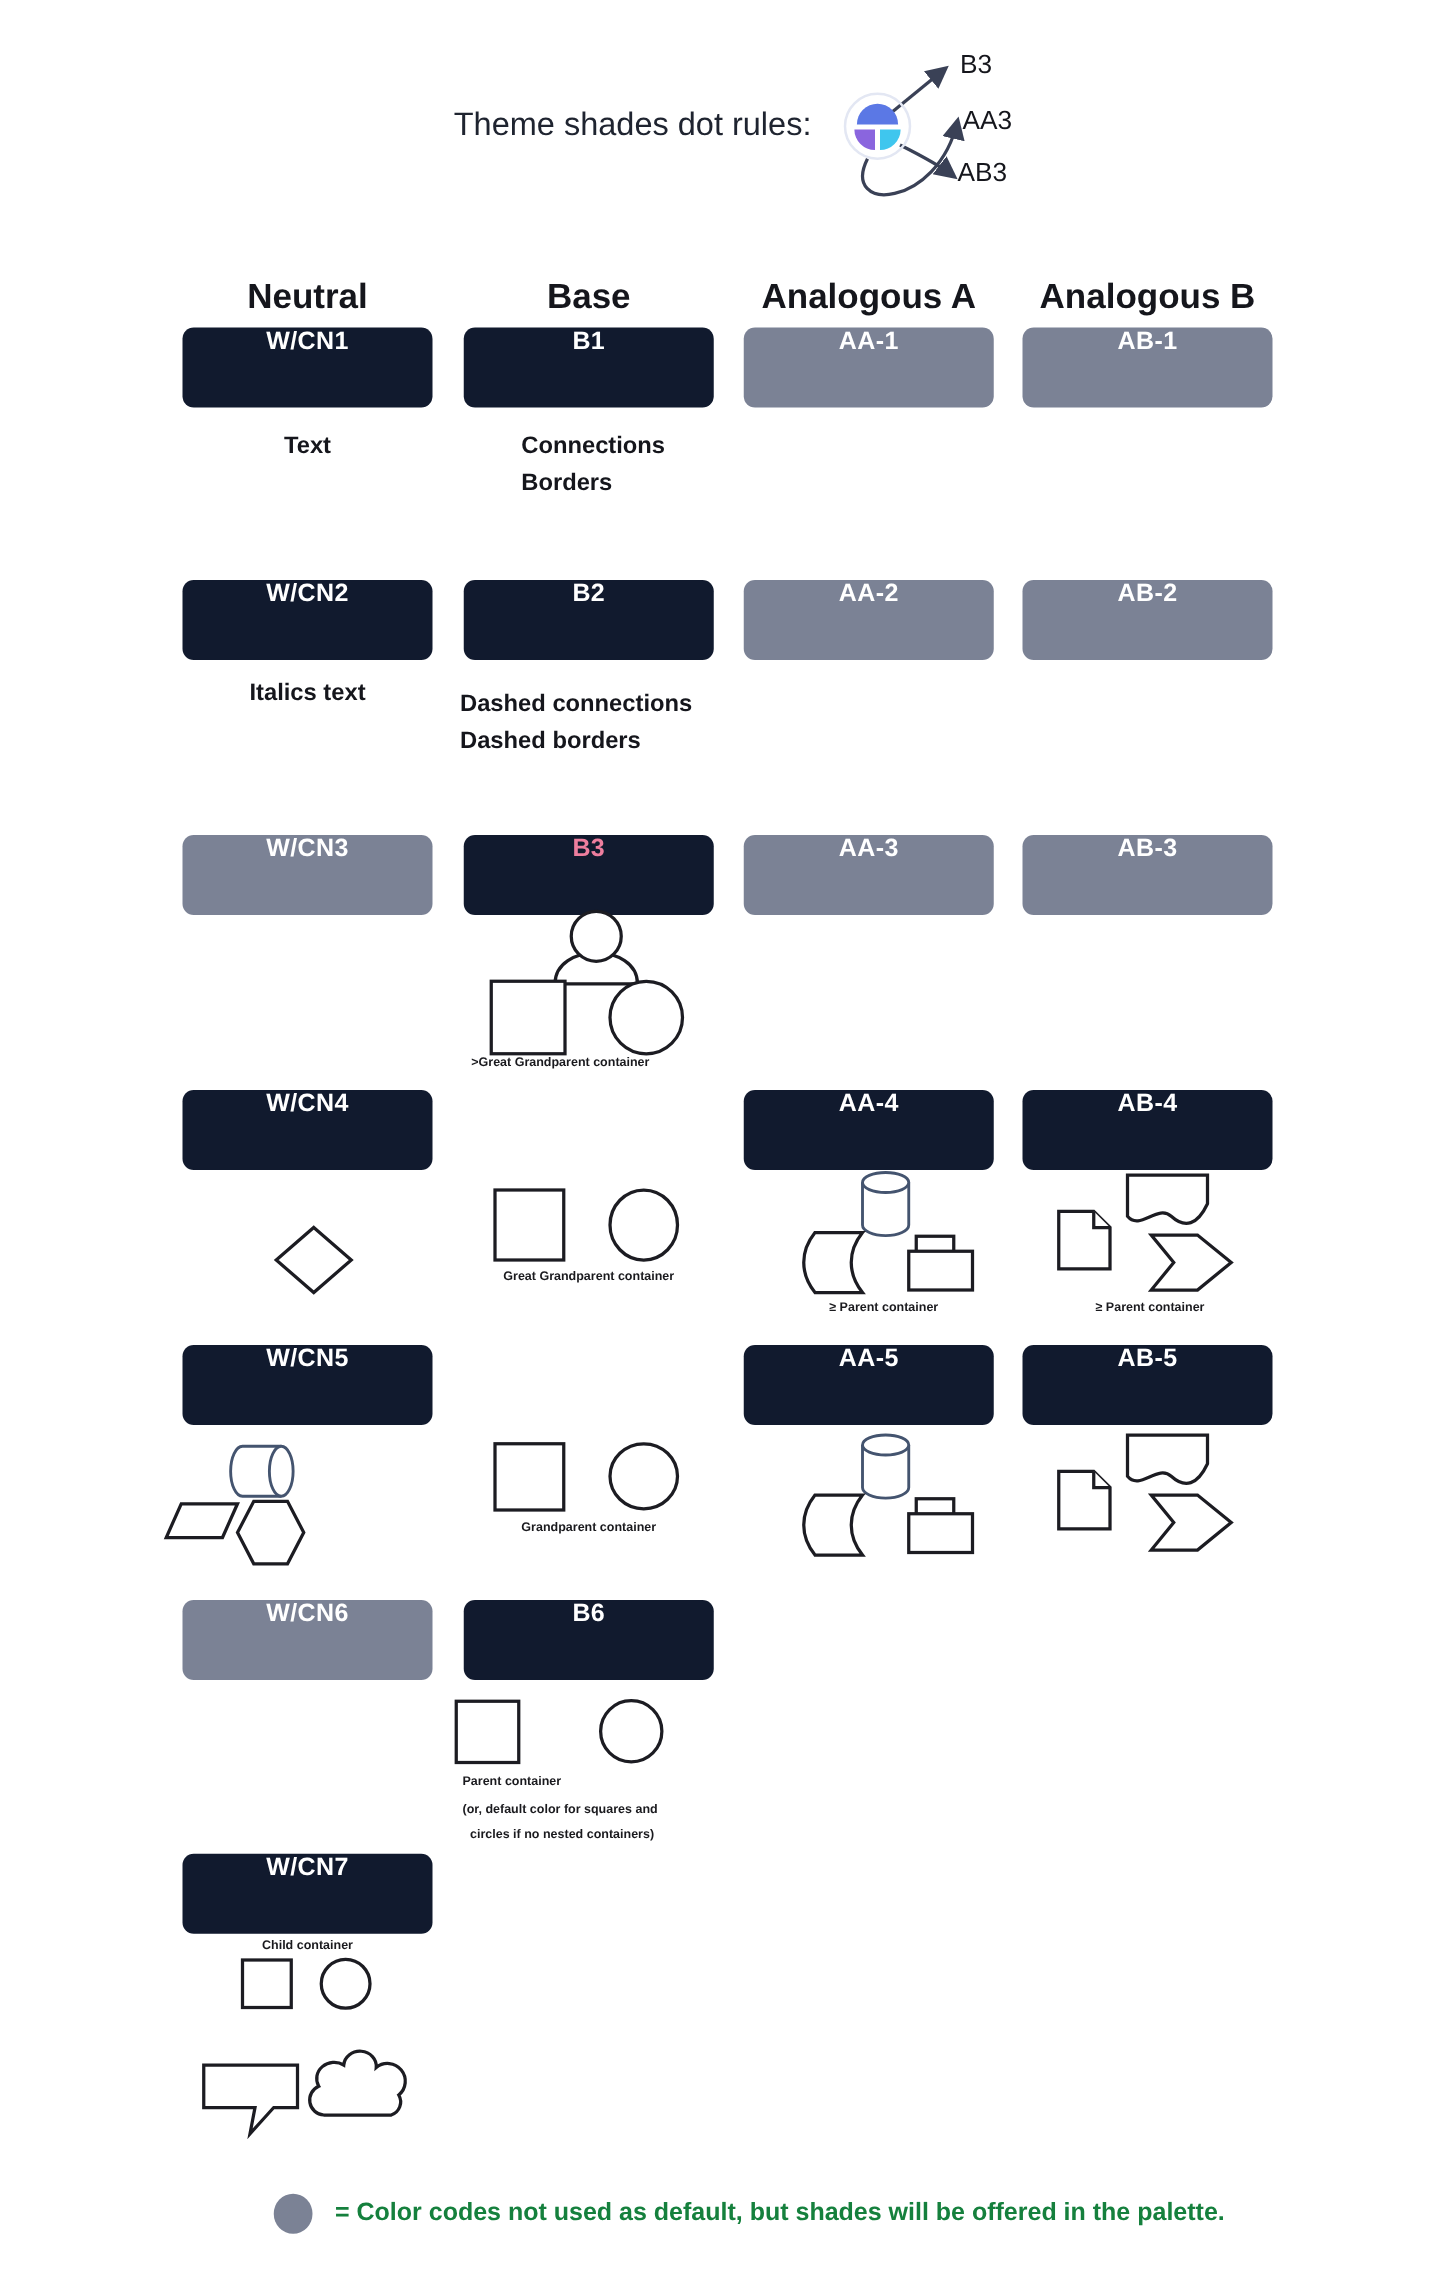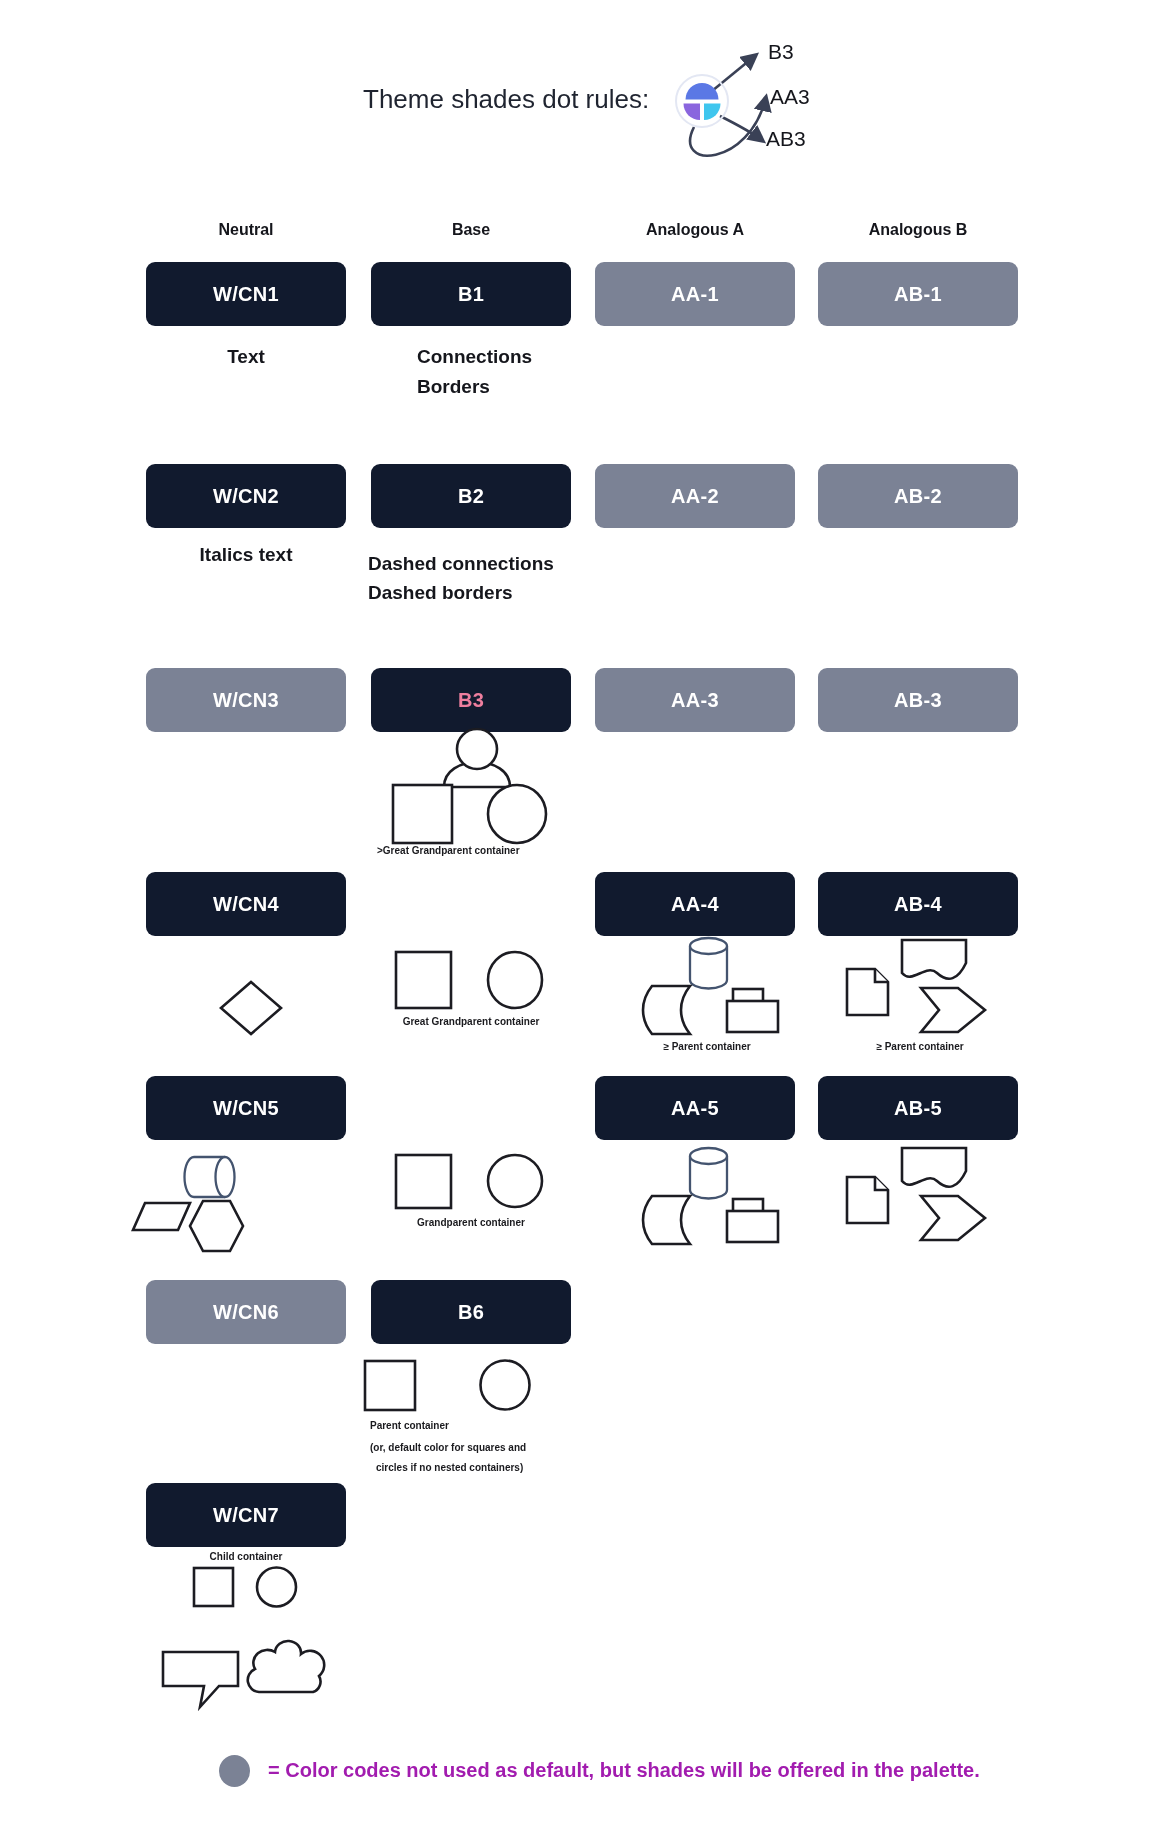--- a/index.html
+++ b/index.html
@@ -1,38 +1,38 @@
 <!DOCTYPE html>
 <html style="--navy: #111a2e; --gray: #7b8295; --pink: #ee7e9e; --shape_stroke: #1c1c22; --blue_stroke: #44546f; --arrow: #3a4156; --dot_blue: #5b78e5; --dot_purple: #8a65de; --dot_cyan: #3fc6ee; --dot_ring: #e3e7f3;"><head>
 <meta charset="utf-8">
 <style>
   html,body{margin:0;padding:0;background:#ffffff;}
   .canvas{position:relative;width:1164px;height:1822px;background:#fff;
           font-family:"Liberation Sans",sans-serif;color:#15161c;overflow:hidden;}
   .title{position:absolute;left:363px;top:84px;font-size:26px;font-weight:500;color:#1f2430;}
   .dot-label{position:absolute;font-size:21px;font-weight:500;color:#15161c;}
-  .hdr{position:absolute;top:221px;width:200px;text-align:center;font-size:16px;font-weight:700;}
+  .hdr{position:absolute;top:221px;width:200px;text-align:center;font-size:28px;font-weight:700;}
   .swatch{position:absolute;width:200px;height:64px;border-radius:9px;display:flex;
-          align-items:center;justify-content:center;font-size:20px;font-weight:700;
+          justify-content:center;font-size:20px;font-weight:700;
           color:#ffffff;letter-spacing:.3px;}
   .swatch.dark{background:var(--navy,#111a2e);}
   .swatch.gray{background:var(--gray,#7b8295);}
   .swatch .pink{color:var(--pink,#ee7e9e);}
   .cap{position:absolute;font-size:19px;font-weight:700;color:#15161c;}
   .cap.center{width:200px;text-align:center;}
   .slab{position:absolute;font-size:10px;font-weight:700;color:#1a1a1e;}
   .slab.center{width:220px;text-align:center;}
   .shape-svg{position:absolute;overflow:visible;}
   .blk{fill:#ffffff;stroke:var(--shape_stroke,#1c1c22);stroke-width:2.6;stroke-linejoin:miter;}
   .blu{fill:#ffffff;stroke:var(--blue_stroke,#44546f);stroke-width:2.3;}
   .arrline{fill:none;stroke:var(--arrow,#3a4156);stroke-width:2.6;}
   .arrfill{fill:var(--arrow,#3a4156);}
   .footer-dot{position:absolute;left:219px;top:1755px;width:31px;height:32px;border-radius:50%;
               background:var(--gray,#7b8295);}
-  .footer-text{position:absolute;left:268px;top:1759px;font-size:20px;font-weight:700;color:#a21caf;}
+  .footer-text{position:absolute;left:268px;top:1759px;font-size:20px;font-weight:700;color:#15803d;}
 </style>
 </head>
 <body>
 
 <div class="canvas">
 
   <div class="title">Theme shades dot rules:</div>
 
   <svg class="shape-svg" style="left:630px;top:25px" width="170" height="140" viewBox="0 0 170 140">
     <defs>

